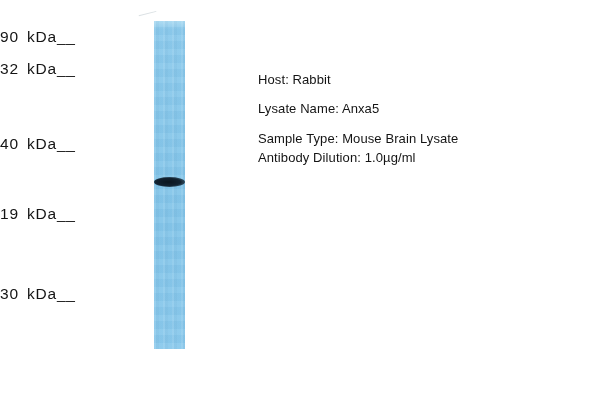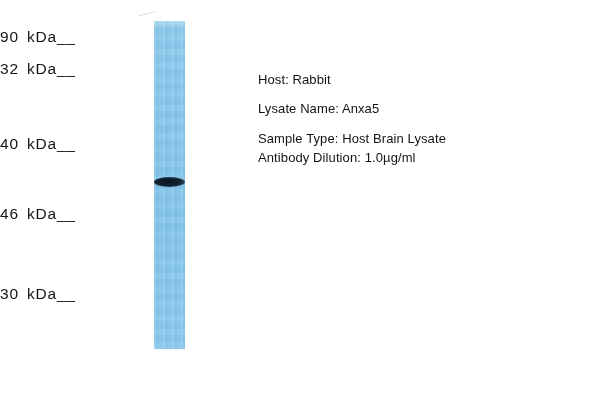--- a/index.html
+++ b/index.html
@@ -92,31 +92,31 @@
 </style>
 </head>
 <body>
 
 <div class="figure">
 
   <div class="markers">
     <div class="marker" style="top:29px">90 kDa__</div>
     <div class="marker" style="top:61px">32 kDa__</div>
     <div class="marker" style="top:136px">40 kDa__</div>
-    <div class="marker" style="top:206px">46 kDa__</div>
+    <div class="marker" style="top:206px">19 kDa__</div>
     <div class="marker" style="top:286px">30 kDa__</div>
   </div>
 
   <div class="artifact"></div>
 
   <div class="lane">
     <div class="lane-texture"></div>
     <div class="band"></div>
   </div>
 
   <div class="info">
     <div class="info-line" style="top:70px">Host: Rabbit</div>
     <div class="info-line" style="top:99px">Lysate Name: Anxa5</div>
-    <div class="info-line" style="top:129px">Sample Type: Host Brain Lysate</div>
+    <div class="info-line" style="top:129px">Sample Type: Mouse Brain Lysate</div>
     <div class="info-line" style="top:148px">Antibody Dilution: 1.0µg/ml</div>
   </div>
 
 </div>
 
 </body></html>

